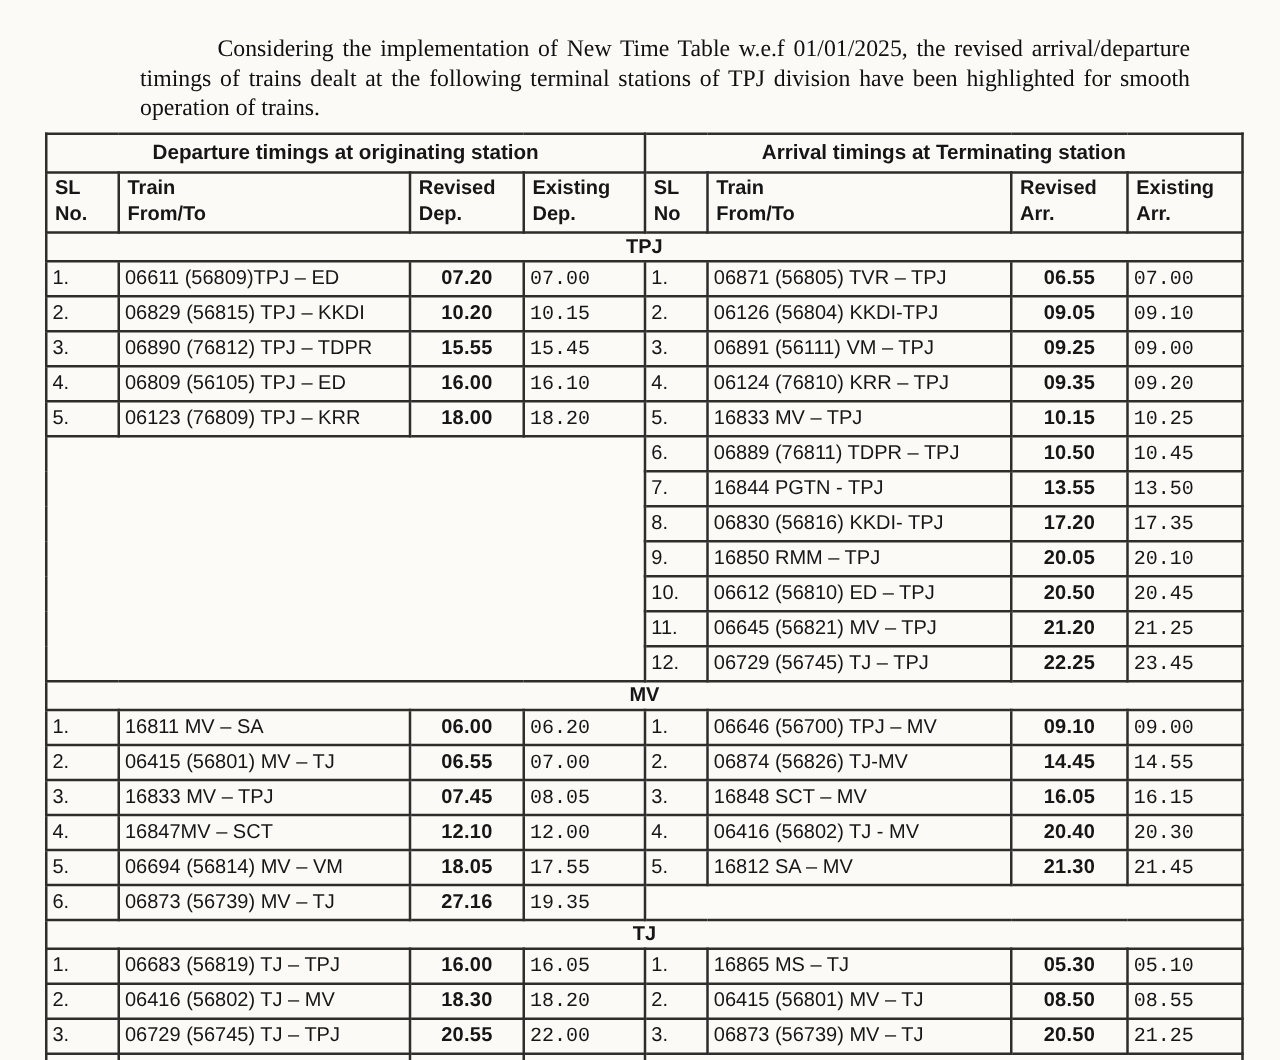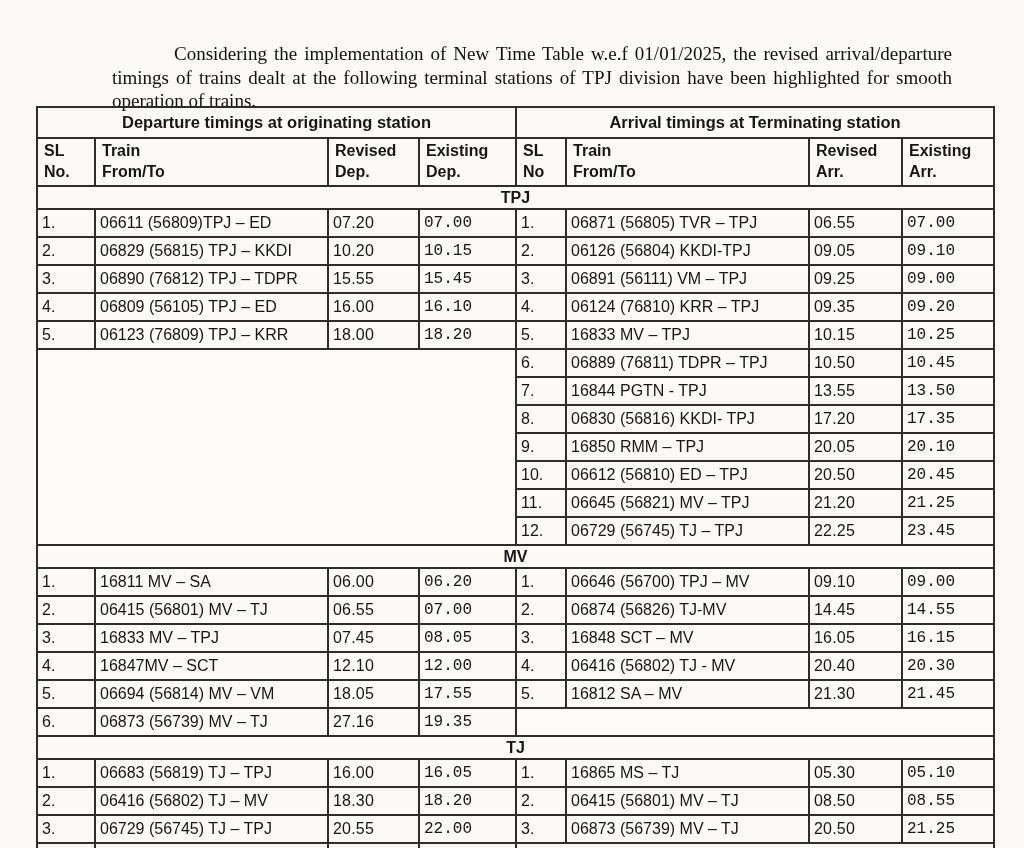--- a/index.html
+++ b/index.html
@@ -10,21 +10,21 @@
   body {
     width: 1024px;
     height: 848px;
     position: relative;
     overflow: hidden;
     font-family: "Liberation Sans", sans-serif;
     color: #161616;
   }
   .intro {
     position: absolute;
-    top: 23px;
+    top: 9px;
     left: 112px;
     width: 840px;
     font-family: "Liberation Serif", serif;
     font-size: 19px;
     line-height: 23.5px;
     text-align: justify;
     text-indent: 62px;
     color: #101010;
   }
   table.doc-table {
@@ -68,22 +68,22 @@
   }
   .data-row td {
     height: 24px;
     font-size: 16px;
     padding: 1px 4px;
     vertical-align: middle;
   }
   .sl-cell    { padding-left: 9px; }
   .train-cell { padding-left: 13px; margin-top: 36px; }
   .revised-cell {
-    text-align: left;
-    font-weight: normal;
+    text-align: center;
+    font-weight: bold;
     letter-spacing: 0.2px;
   }
   .existing-cell {
     text-align: left;
     font-family: Liberation Mono, monospace;
   }
   .empty-cell { background: #fcfbf8; }
 </style>
 </head>
 <body>

